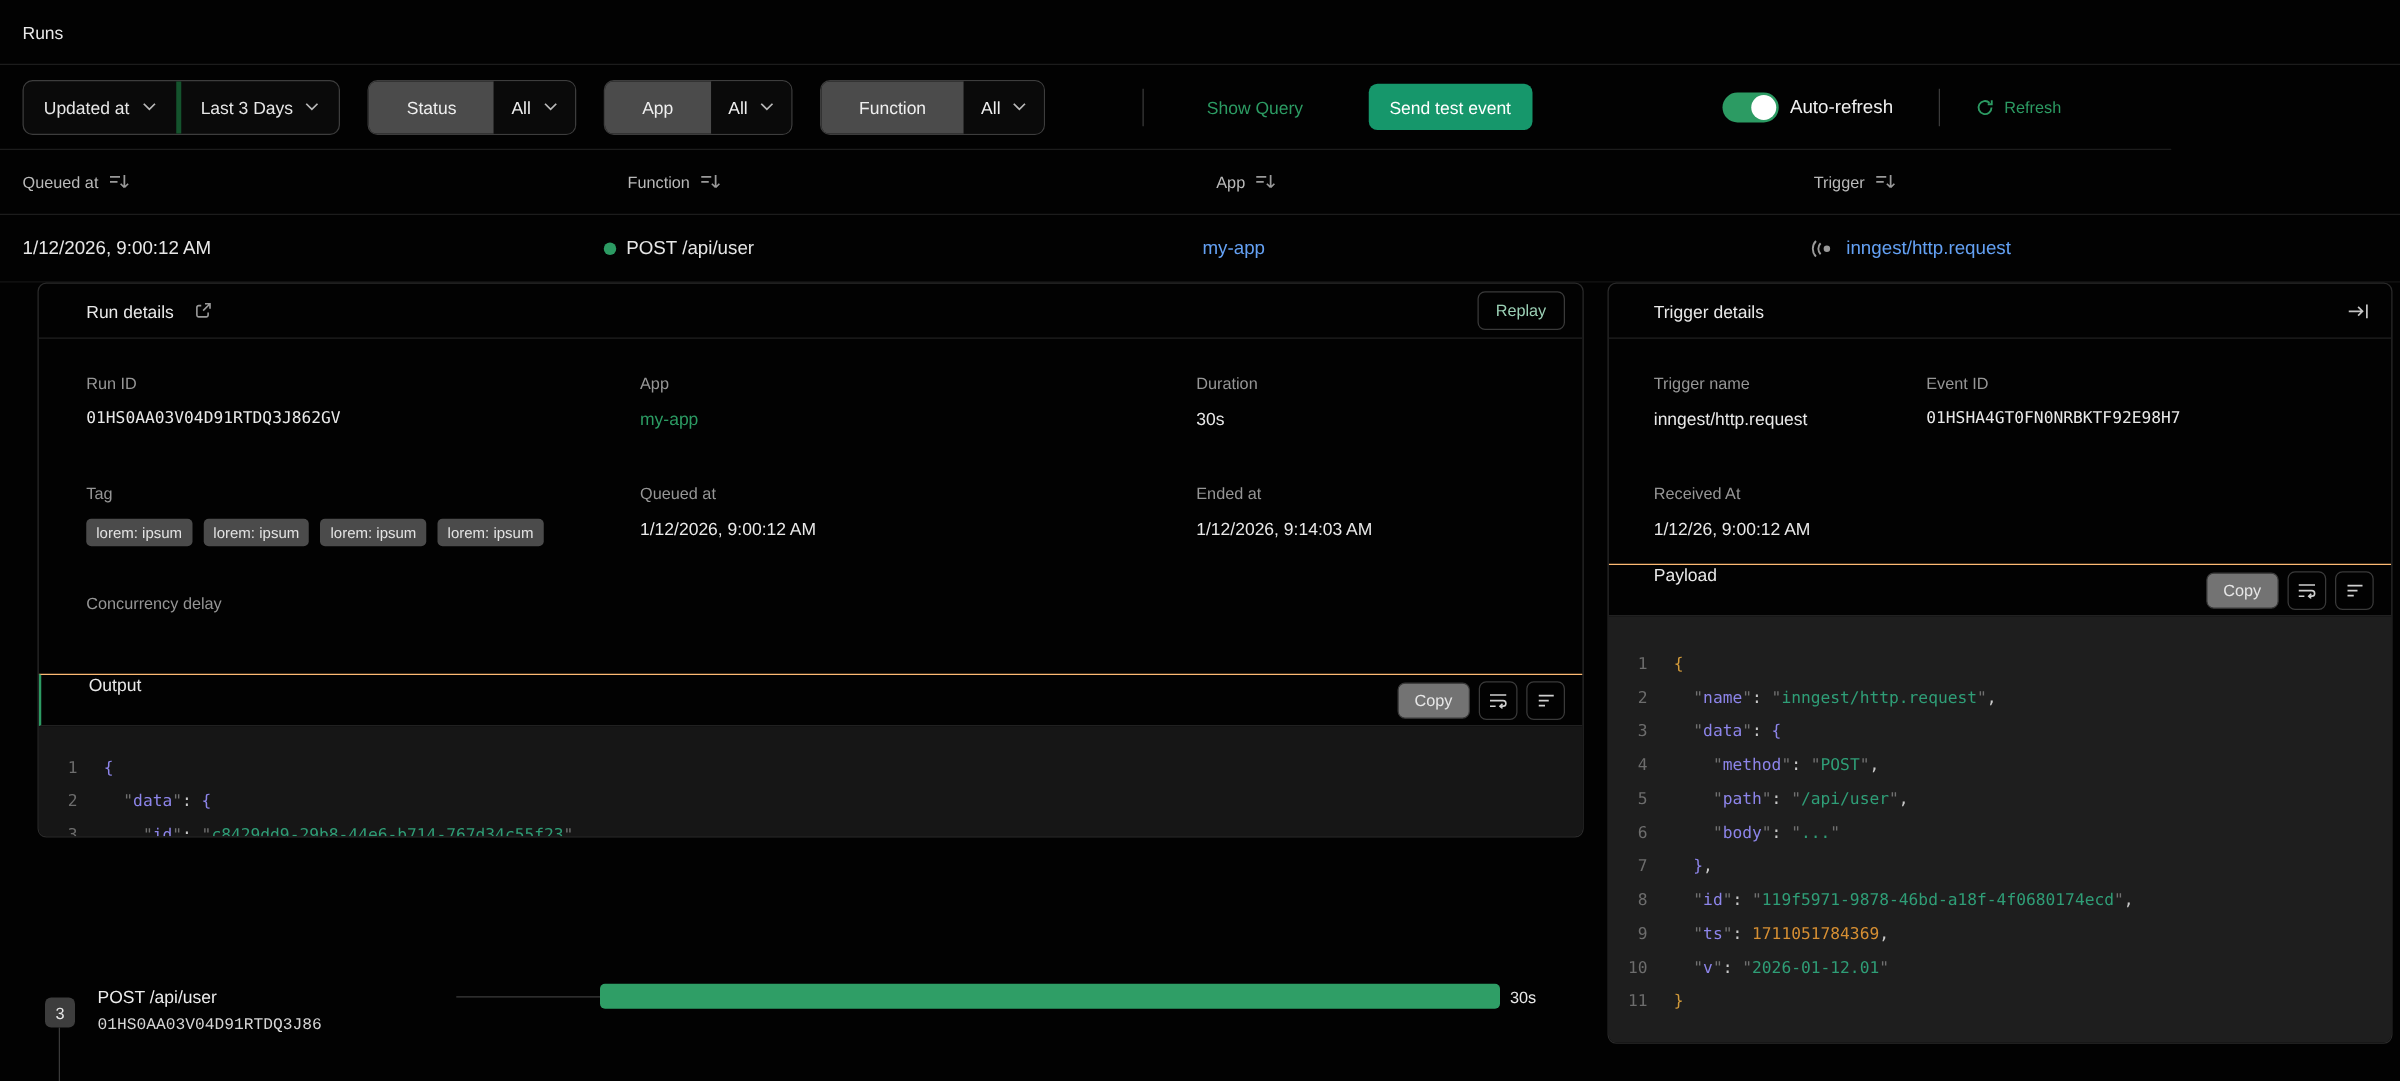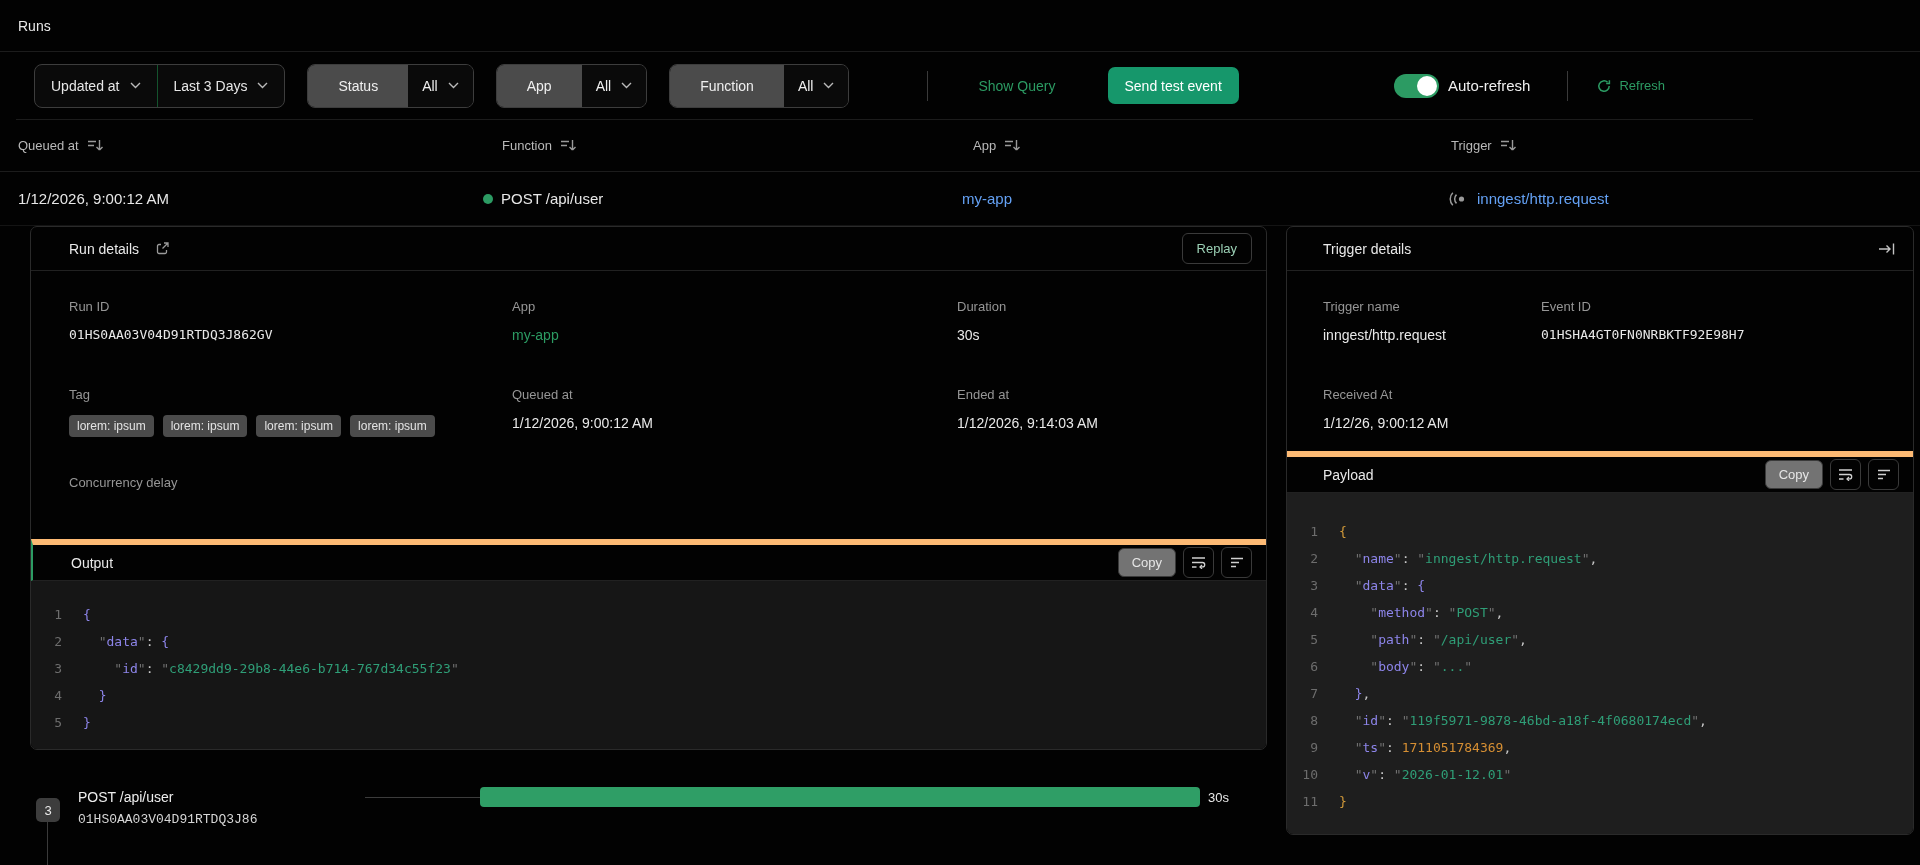--- a/index.html
+++ b/index.html
@@ -9,27 +9,27 @@
     background:#020202; color:#e7e7e7;
     font-family:"Liberation Sans", sans-serif; font-size:14px;
   }
 
   
   .titlebar { position:absolute; left:0; top:0; width:1920px; height:52px;
     display:flex; align-items:center; padding-left:18px; border-bottom:1px solid #1c1c1c; }
   .titlebar .title { font-size:14px; color:#e9e9e9; }
 
   
-  .filterbar { position:absolute; left:16px; top:52px; width:1737px; height:68px;
+  .filterbar { position:absolute; left:0; top:52px; width:1737px; height:68px;
     border-bottom:1px solid #1c1c1c; display:flex; align-items:center; }
   .fgroup { display:flex; align-items:stretch; height:44px; border:1px solid #3d3d3d;
     border-radius:8px; overflow:hidden; background:#0a0a0a; }
   .fseg { display:flex; align-items:center; gap:10px; padding:0 16px; background:transparent;
     border:none; color:#e7e7e7; font-size:14px; font-family:inherit; cursor:pointer; }
-  .fseg + .fseg { border-left:1px solid #14532d; }
+  .fseg + .fseg { border-left:4px solid #14532d; }
   .flabel { display:flex; align-items:center; padding:0 30px; background:#4b4b4b; color:#efefef; font-size:14px; }
   .fval { display:flex; align-items:center; gap:10px; padding:0 14px; background:#0a0a0a;
     border:none; color:#efefef; font-size:14px; font-family:inherit; cursor:pointer; }
   .vdivider { width:1px; height:30px; background:#3a3a3a; }
   .linkbtn { background:none; border:none; color:#2c9b63; font-size:14px; font-family:inherit; cursor:pointer; }
   .primarybtn { background:#16976b; color:#fff; border:none; border-radius:7px;
     height:37px; padding:0 17px; font-size:14px; font-family:inherit; cursor:pointer; }
   .toggle { position:relative; width:45px; height:24px; border-radius:12px; background:#2c9b63;
     border:none; cursor:pointer; }
   .toggle .knob { position:absolute; right:2px; top:2px; width:20px; height:20px; border-radius:50%; background:#fff; }
@@ -48,41 +48,41 @@
     display:grid; grid-template-columns:463px 481px 484px 1fr; align-items:center;
     padding-left:18px; border-bottom:1px solid #141414; font-size:15px; }
   .cell-fn { display:flex; align-items:center; gap:8px; padding-left:2px; }
   .dot { width:10px; height:10px; border-radius:50%; background:#2c9b63; flex:0 0 auto; }
   .bluelink { color:#64a1f4; text-decoration:none; font-size:15px; cursor:pointer; background:none; border:none; font-family:inherit; }
   .cell-trigger { display:flex; align-items:center; gap:10px; padding-left:1px; }
 
   
   .panel { position:absolute; background:#020202; border:1px solid #2a2a2a; border-radius:7px;
     display:flex; flex-direction:column; overflow:hidden; }
-  .panel-left { left:30px; top:226px; width:1237px; height:524px; }
+  .panel-left { left:30px; top:226px; width:1237px; height:444px; }
   .panel-right { left:1286px; top:226px; width:628px; height:609px; }
   .phead { flex:0 0 44px; display:flex; align-items:center; padding:0 14px 0 38px;
     border-bottom:1px solid #212121; }
   .phead .ptitle { font-size:14px; color:#e9e9e9; margin-right:12px; }
   .iconbtn { background:none; border:none; padding:4px; cursor:pointer; display:flex; align-items:center; }
   .spacer { flex:1; }
   .ghostbtn { background:none; border:1px solid #3a3a3a; border-radius:6px; color:#9bd0b5;
     font-size:13px; font-family:inherit; padding:7px 14px; cursor:pointer; }
 
   .fields { padding:28px 0 0 38px; display:grid; grid-template-columns:443px 445px 1fr;
     grid-auto-rows:minmax(64px, auto); row-gap:24px; }
   .field .lbl { color:#969696; font-size:13px; margin-bottom:13px; }
   .field .val { color:#e9e9e9; font-size:14px; }
   .field .val.id { font-family:"DejaVu Sans Mono", monospace; font-size:13px; }
   .field .val.green { color:#2c9b63; cursor:pointer; }
   .pillrow { display:flex; gap:9px; }
   .pill { background:#4b4b4b; color:#e3e3e3; font-size:12px; padding:4px 8px; border-radius:4px; }
 
-  .sectionhead { flex:0 0 42px; display:flex; align-items:center; padding:0 14px 0 38px;
-    border-top:6px solid #fdba74; border-bottom:1px solid #212121; border-left:2px solid #2c9b63; }
+  .sectionhead { flex:0 0 42px; display:flex; padding:0 14px 0 38px;
+    border-top:1px solid #fdba74; border-bottom:1px solid #212121; border-left:2px solid #2c9b63; }
   .sectionhead.noaccent { border-left:none; }
   .sectionhead .stitle { font-size:14px; color:#e9e9e9; }
   .sectionhead .btns { display:flex; gap:7px; align-items:center; }
   .chipbtn { background:#737373; border:1px solid #3a3a3a; border-radius:6px; color:#e6e6e6;
     font-size:13px; font-family:inherit; padding:6px 13px; cursor:pointer; }
   .sqbtn { width:31px; height:31px; background:#020202; border:1px solid #3a3a3a; border-radius:6px;
     display:flex; align-items:center; justify-content:center; cursor:pointer; }
 
   .codeblock { flex:1; overflow:hidden; padding:20px 0 0 0;
     font-family:"DejaVu Sans Mono", monospace; font-size:13px; line-height:27px; }

